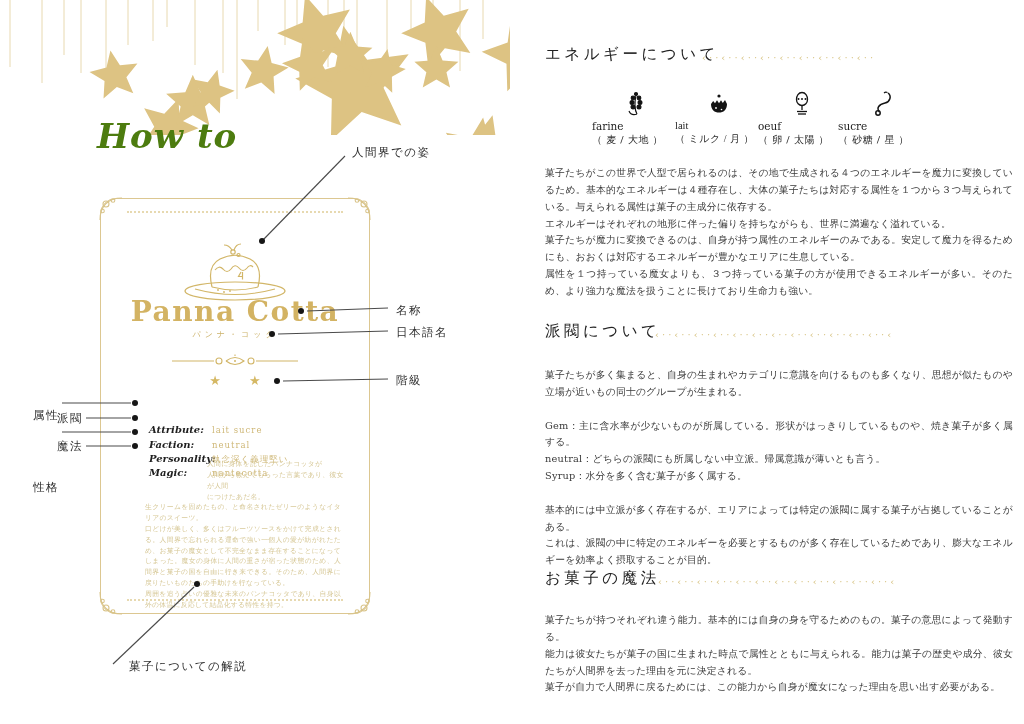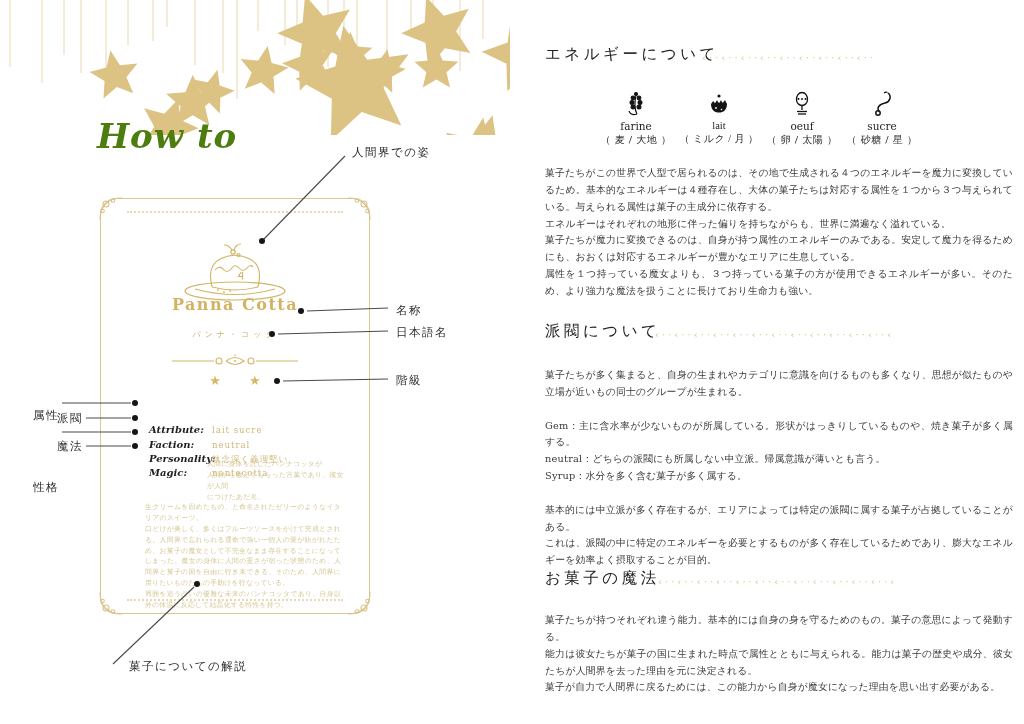--- a/index.html
+++ b/index.html
@@ -5,35 +5,35 @@
   html,body{margin:0;padding:0;background:#ffffff;}
   #page{position:relative;width:1024px;height:724px;background:#ffffff;overflow:hidden;
         font-family:"DejaVu Serif","Liberation Serif",serif;color:#333;}
   .abs{position:absolute;}
 
   
   .howto{font-style:italic;font-weight:700;font-size:34px;color:#4d7c0f;letter-spacing:1px;margin-left:34px;}
   .card{border:1.2px solid #dcc791;border-radius:16px;}
   .card-dots{position:absolute;left:26px;right:26px;border-top:2px dotted #e7d9b0;height:0;}
   .corner{position:absolute;width:26px;height:26px;}
-  .card-name{width:100%;text-align:center;font-weight:700;font-size:16px;letter-spacing:1.5px;color:#d3b363;}
+  .card-name{width:100%;text-align:center;font-weight:700;font-size:28px;letter-spacing:1.5px;color:#d3b363;}
   .card-jpname{width:100%;text-align:center;font-size:8px;letter-spacing:4px;color:#ccb26a;}
   .rank{width:100%;text-align:center;font-size:13px;letter-spacing:12px;color:#d5b864;}
   .frow{position:absolute;left:48px;height:14px;}
   .flabel{display:inline-block;width:58px;font-style:italic;font-weight:700;font-size:10px;color:#1f1f1f;margin-top:25px;}
   .fvalue{display:inline-block;font-size:8.5px;letter-spacing:1px;color:#cfb878;}
   .tinygold{font-size:6.8px;line-height:1.6;color:#d6c795;white-space:pre-line;letter-spacing:0.3px;}
   .ann{font-size:11.5px;letter-spacing:1.5px;color:#2e2e2e;font-family:"DejaVu Sans","Liberation Sans",sans-serif;}
 
   
   .sec-title{font-size:15.5px;letter-spacing:3.5px;color:#222;}
   .divider{overflow:hidden;white-space:nowrap;font-size:10px;letter-spacing:3px;color:#d8c485;height:14px;}
   .body-text{width:468px;font-size:9.8px;line-height:1.72;letter-spacing:0.2px;color:#3a3a3a;
              white-space:pre-line;text-align:justify;}
-  .energy{width:88px;text-align:center;}
+  .energy{width:88px;}
   .energy .ename{font-size:10.5px;color:#1d1d1d;margin-top:2px;}
   .energy .esub{font-size:10px;color:#2a2a2a;letter-spacing:0.5px;margin-top:1px;}
   svg{display:block;}
   .inlinesvg{margin:0 auto;}
 </style>
 </head>
 <body>
 
 <div id="page">
 

